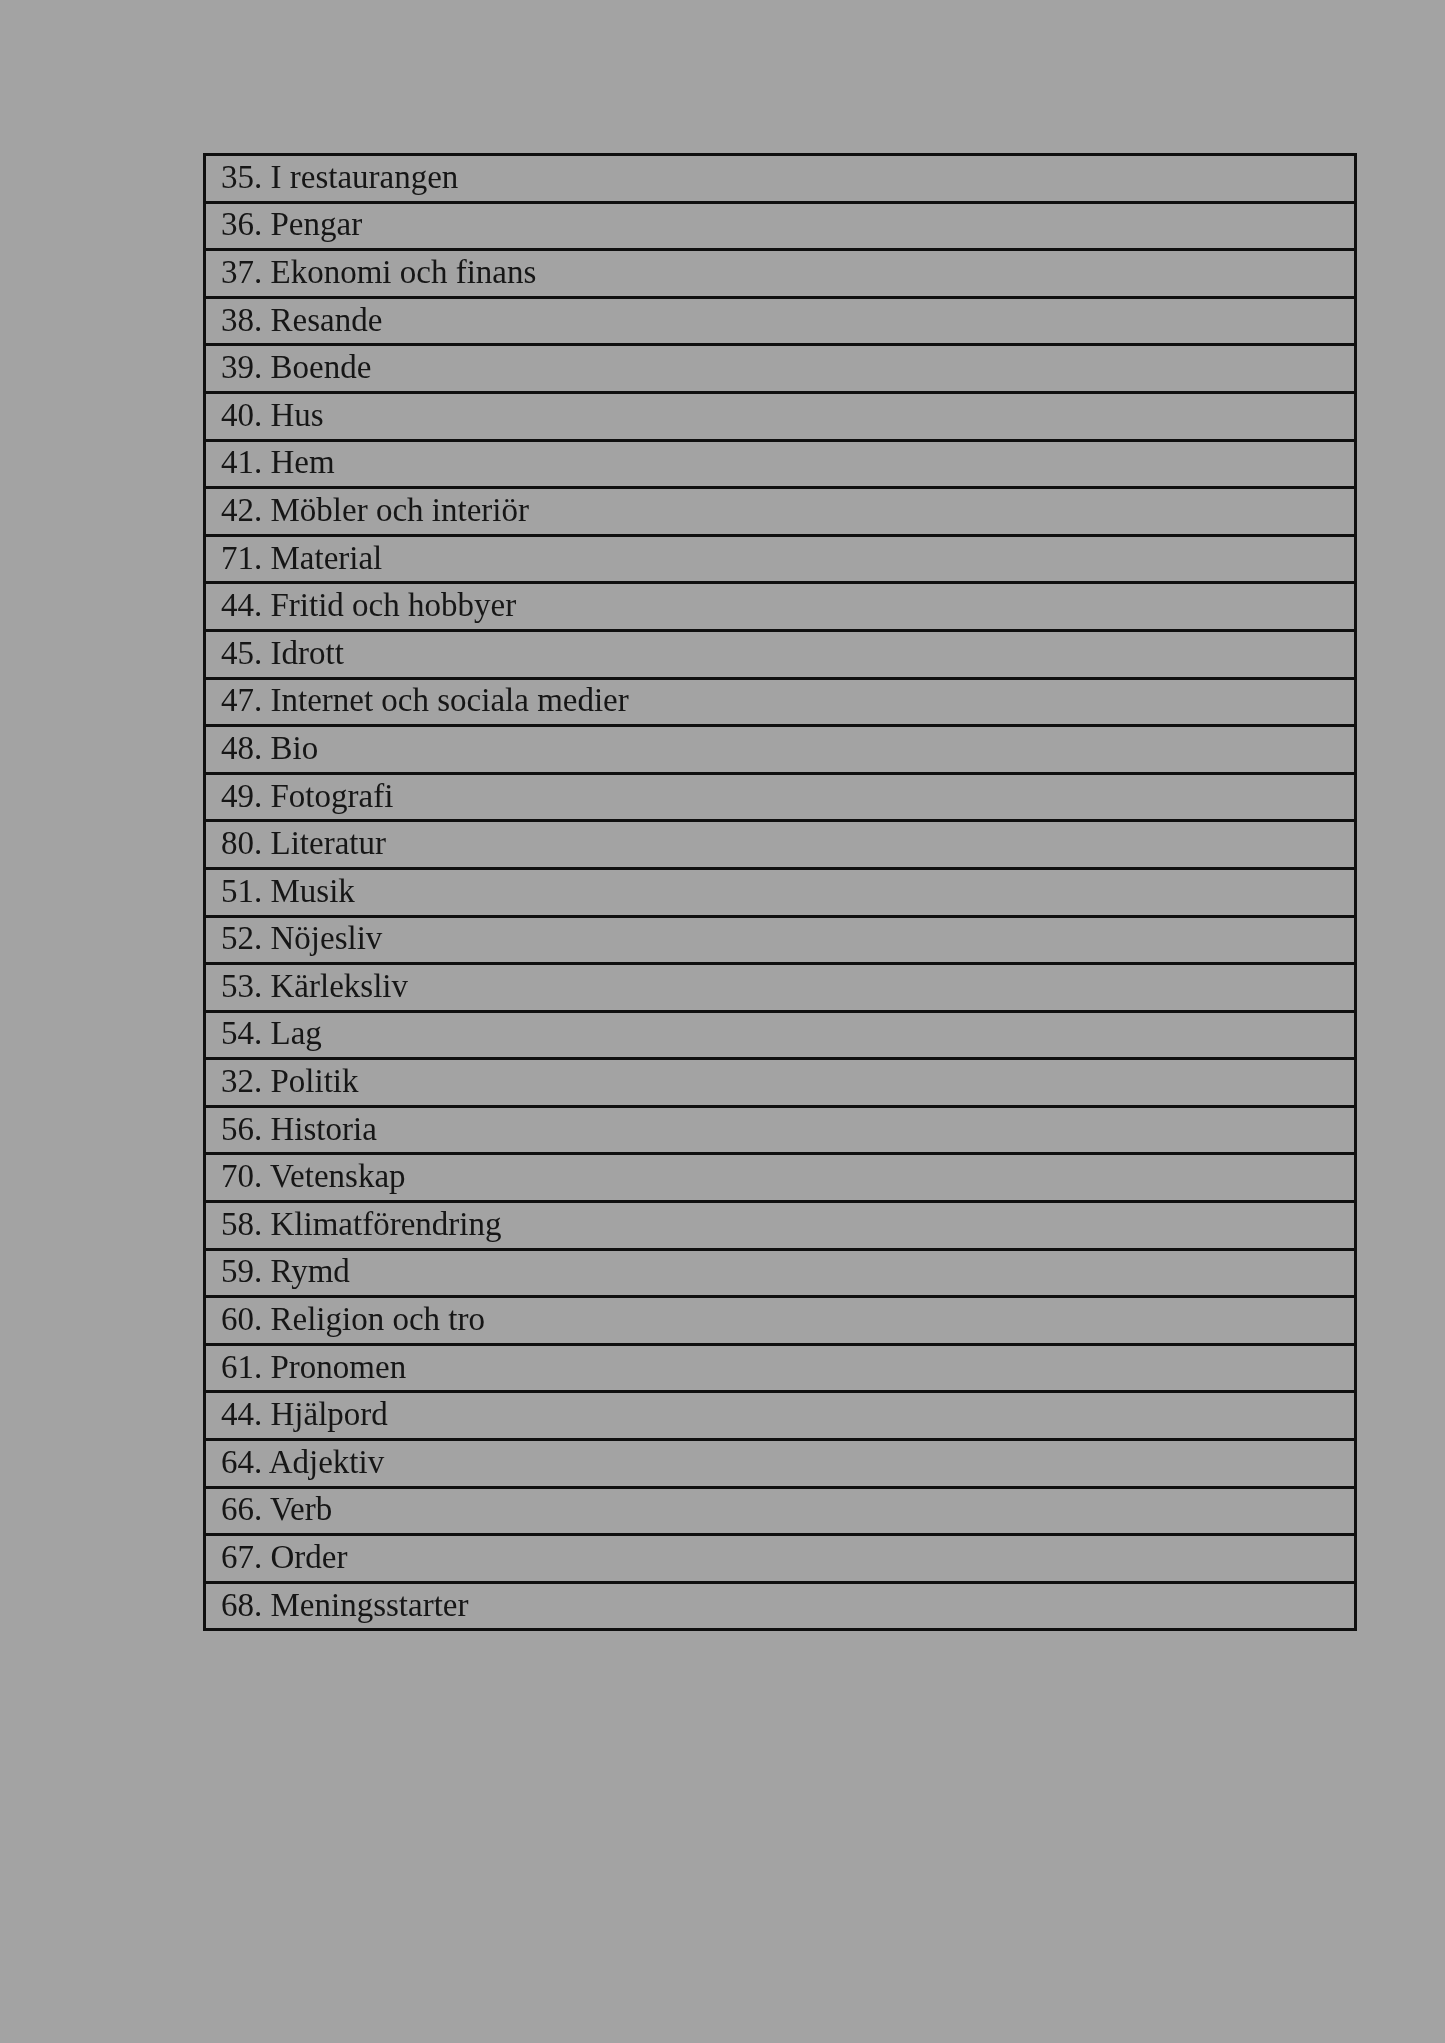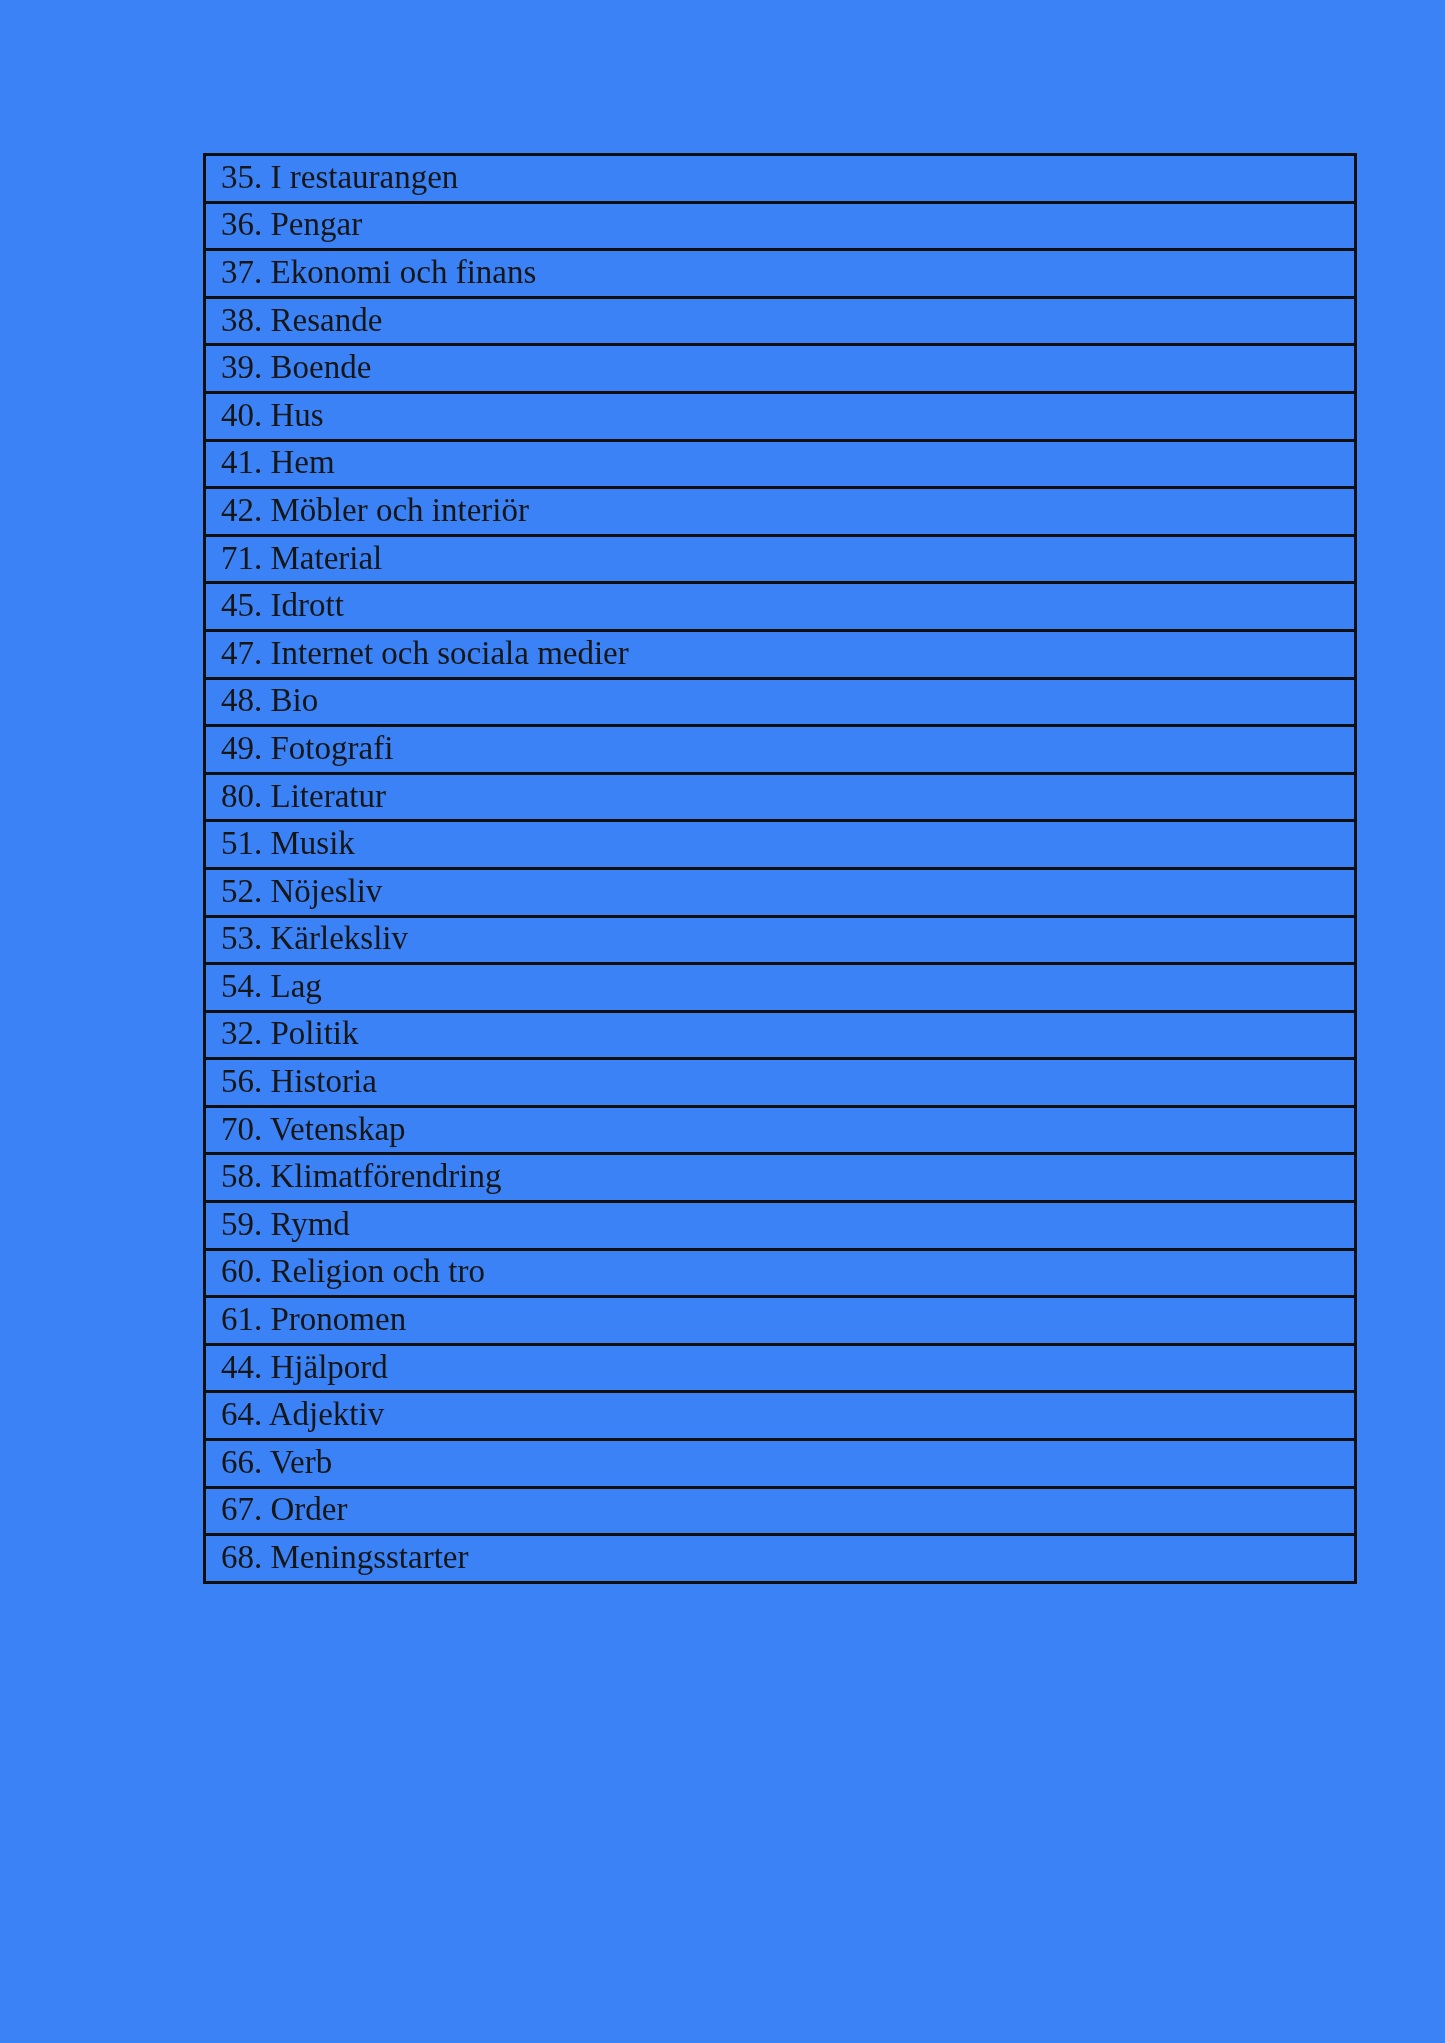--- a/index.html
+++ b/index.html
@@ -12,21 +12,21 @@
     background: #ffffff;
     font-family: "Liberation Serif", "DejaVu Serif", serif;
     position: relative;
   }
   .page {
     position: absolute;
     left: 0;
     top: 0;
     width: 1445px;
     height: 2043px;
-    background: #3b82f6;
+    background: #a3a3a3;
   }
   table.toc {
     position: absolute;
     left: 203px;
     top: 153px;
     width: 1154px;
     border-collapse: collapse;
     table-layout: fixed;
   }
   table.toc tr {
@@ -68,20 +68,23 @@
           <td>40. Hus</td>
         </tr>
         <tr>
           <td>41. Hem</td>
         </tr>
         <tr>
           <td>42. Möbler och interiör</td>
         </tr>
         <tr>
           <td>71. Material</td>
+        </tr>
+        <tr>
+          <td>44. Fritid och hobbyer</td>
         </tr>
         <tr>
           <td>45. Idrott</td>
         </tr>
         <tr>
           <td>47. Internet och sociala medier</td>
         </tr>
         <tr>
           <td>48. Bio</td>
         </tr>

